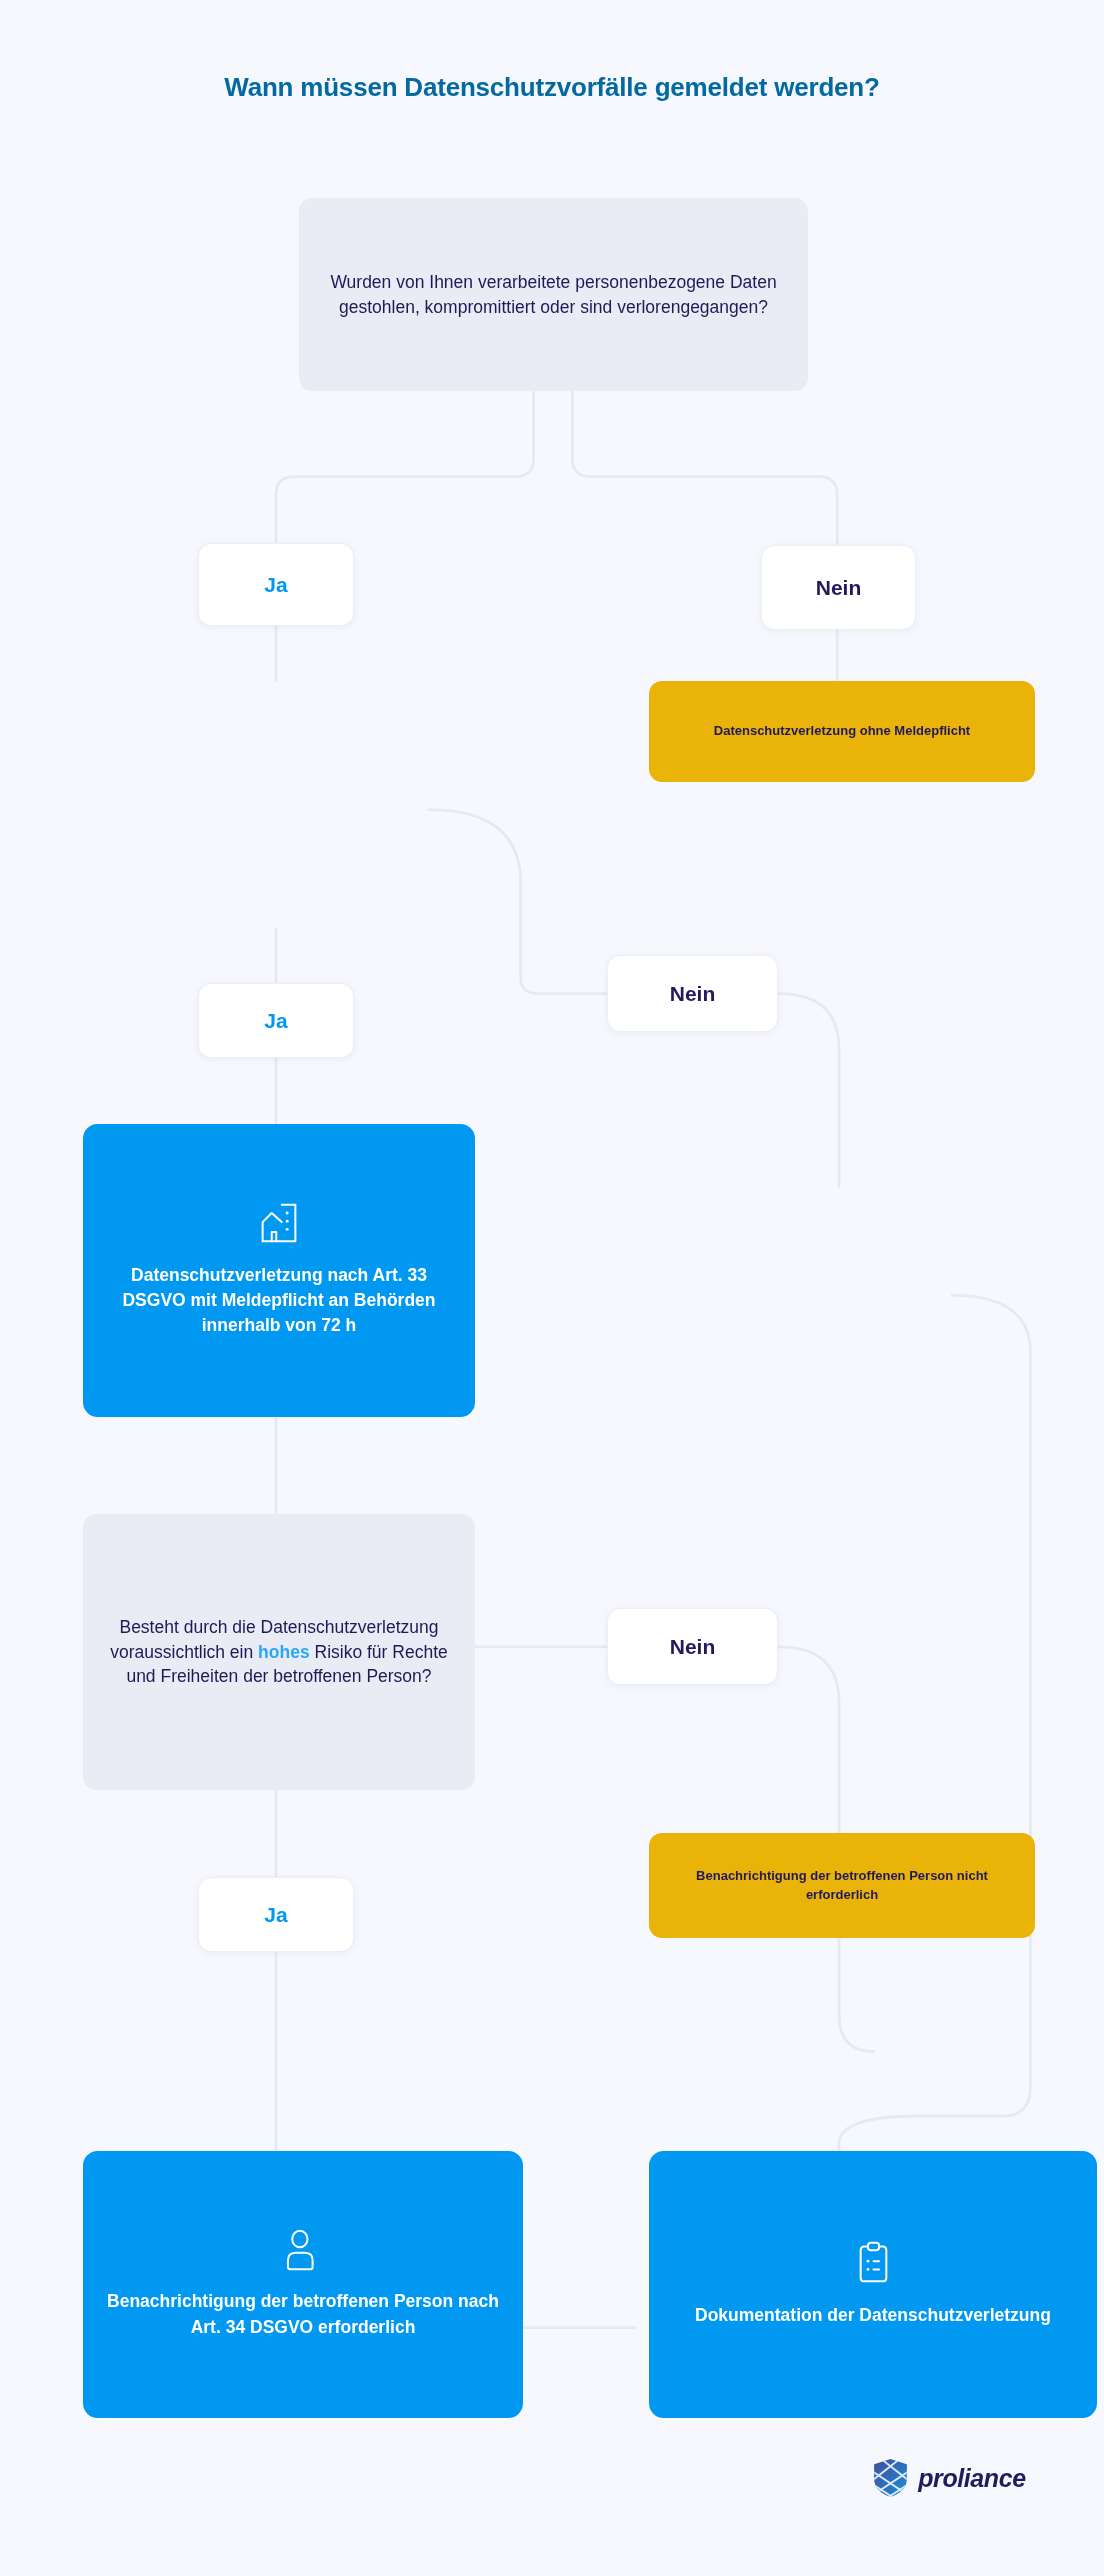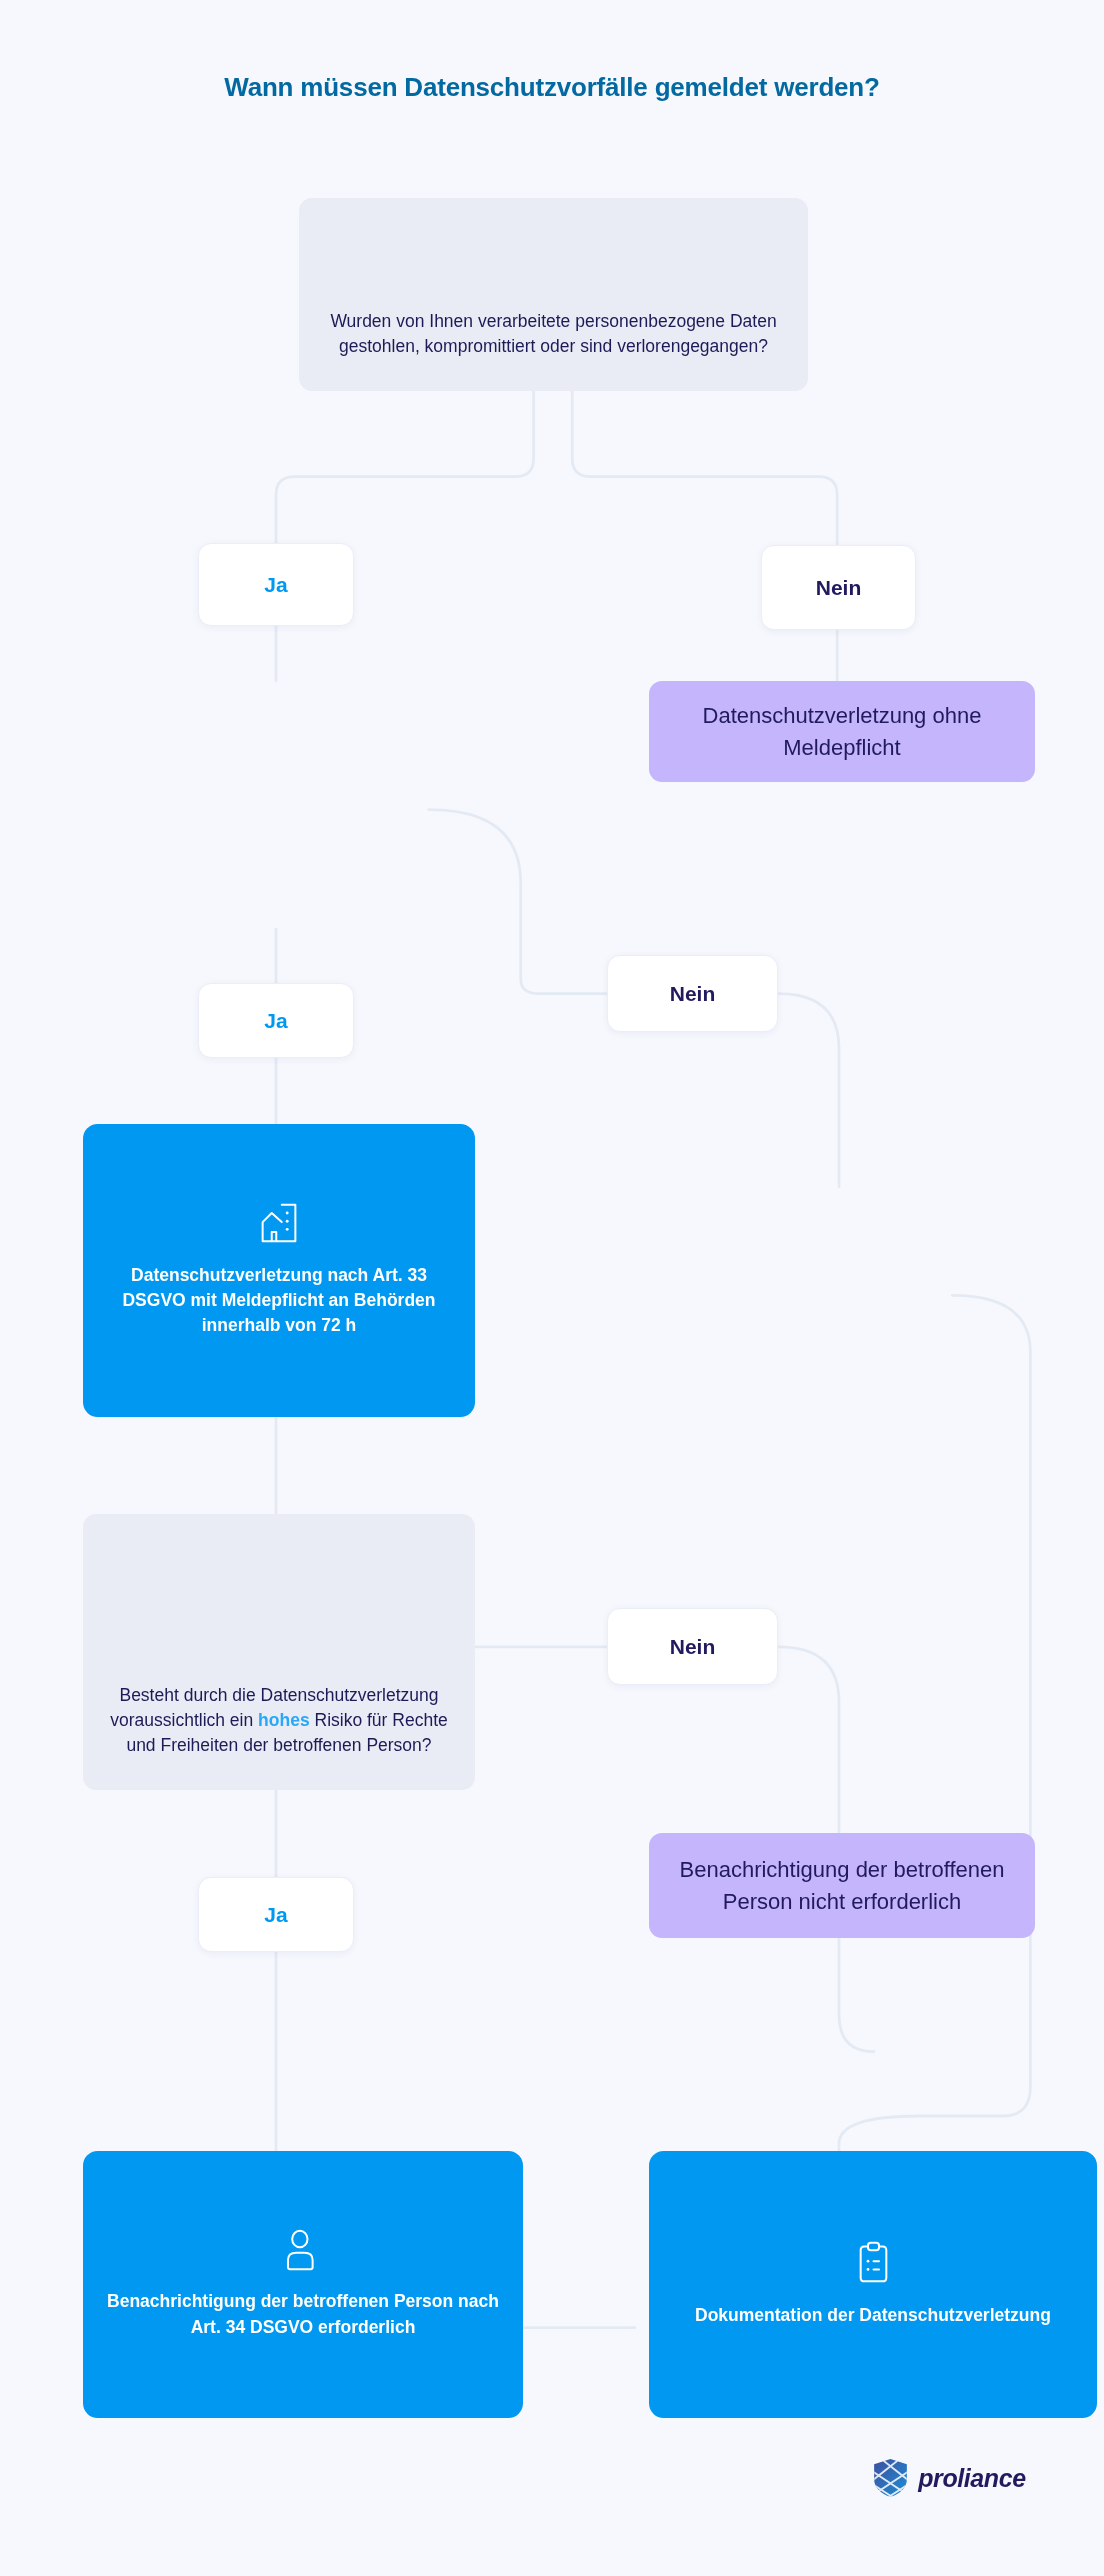--- a/index.html
+++ b/index.html
@@ -21,35 +21,34 @@
   .title{
     position:absolute;left:0;top:72px;width:1104px;text-align:center;
     font-size:26px;font-weight:bold;color:#0369a1;letter-spacing:-0.2px;
   }
 
   
   .q{
     background:#e9ecf5;color:#1d1b57;
     font-size:17.5px;line-height:1.42;font-weight:400;
     padding:32px 24px;
-    justify-content:flex-end;
   }
   
   .pill{
     background:#ffffff;border:0.9px solid #eaeef8;border-radius:13px;
     font-size:21px;font-weight:bold;
     box-shadow:0 1.8px 6.4px rgba(110,130,190,.09);
   }
   .pill.yes{color:#0098f0;}
   .pill.no{color:#211a5e;}
 
   
   .out-light{
-    background:#c4b5fd;color:#211a5e;
-    font-size:22px;line-height:1.45;font-weight:normal;
+    background:#eab308;color:#211a5e;
+    font-size:13px;line-height:1.45;font-weight:bold;
     padding:18.4px 22px;
   }
   
   .out-solid{
     background:#0098f0;color:#ffffff;
     font-size:17.5px;line-height:1.45;font-weight:bold;
     padding:34px 22px;border-radius:14.7px;
   }
   .out-solid .ico{margin-bottom:18.4px;display:block;line-height:0;}
   .hl{color:#2aa8f5;font-weight:bold;}

